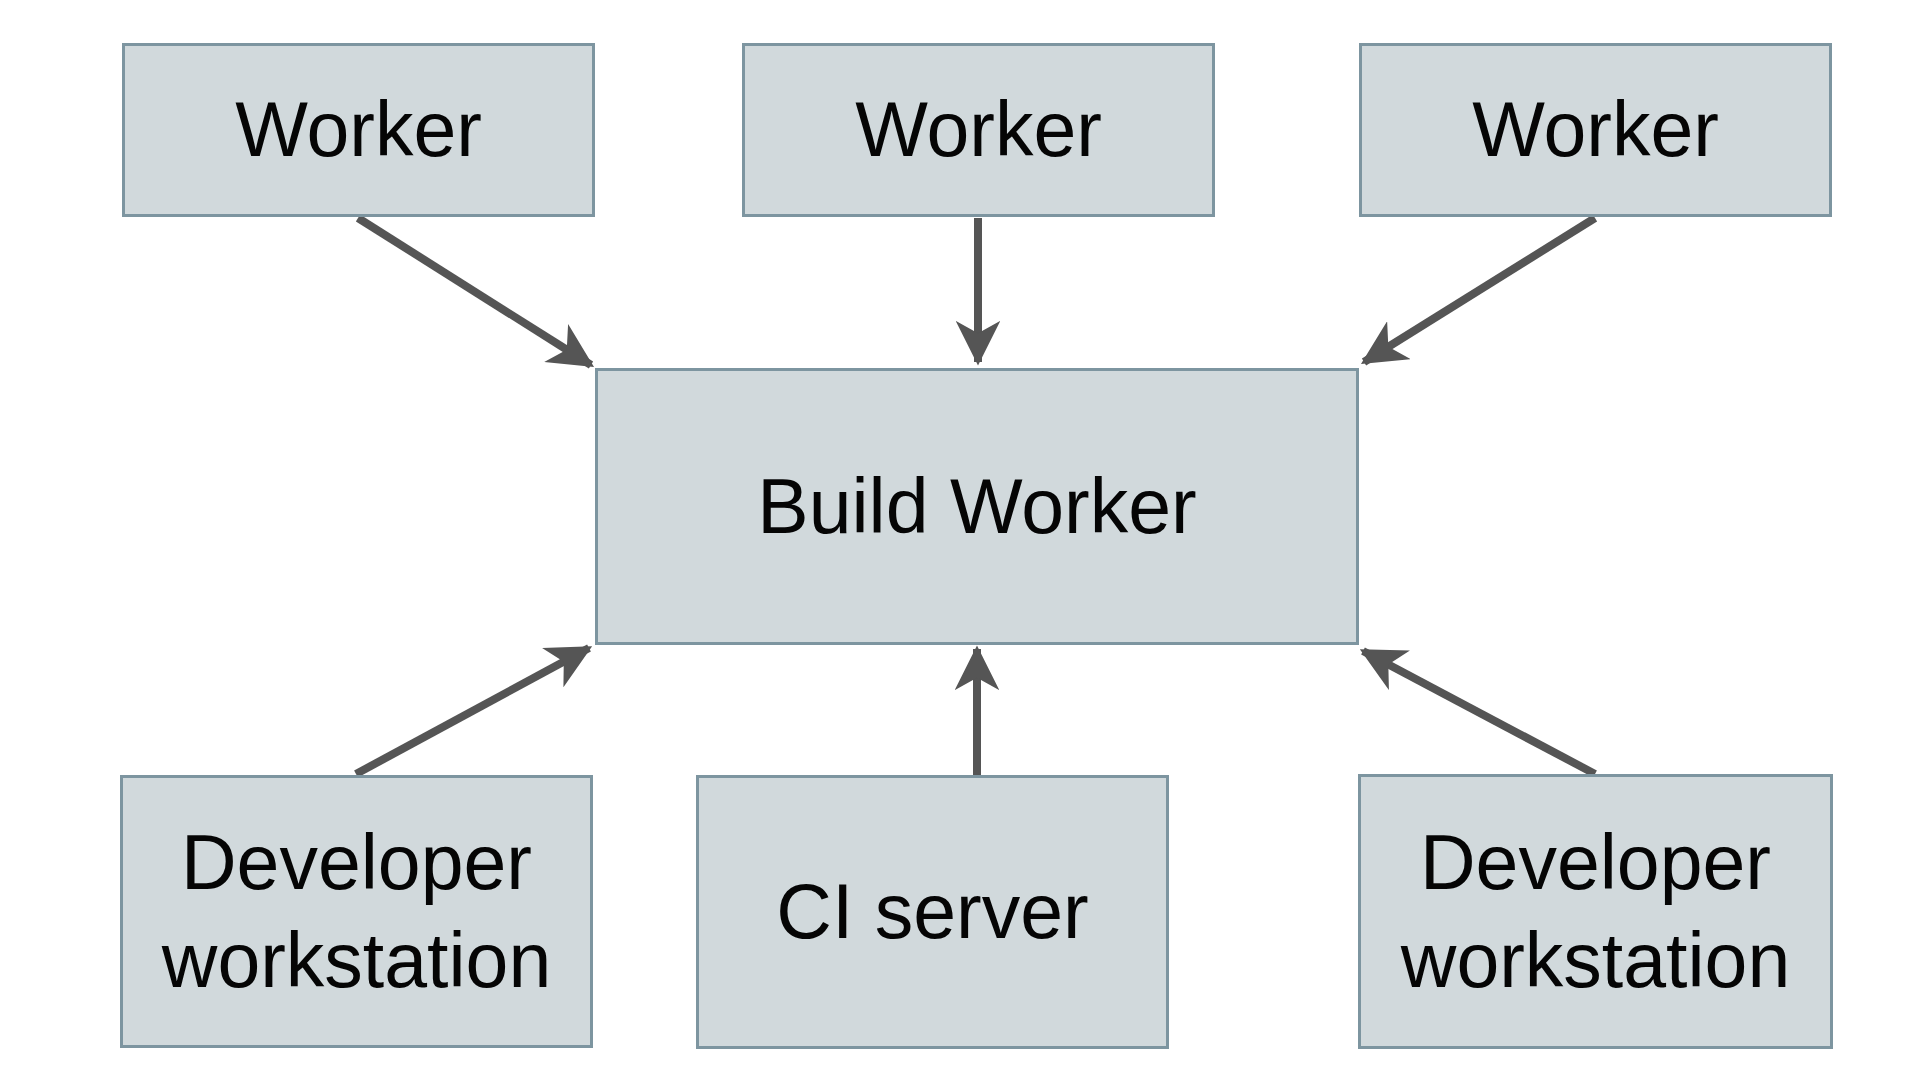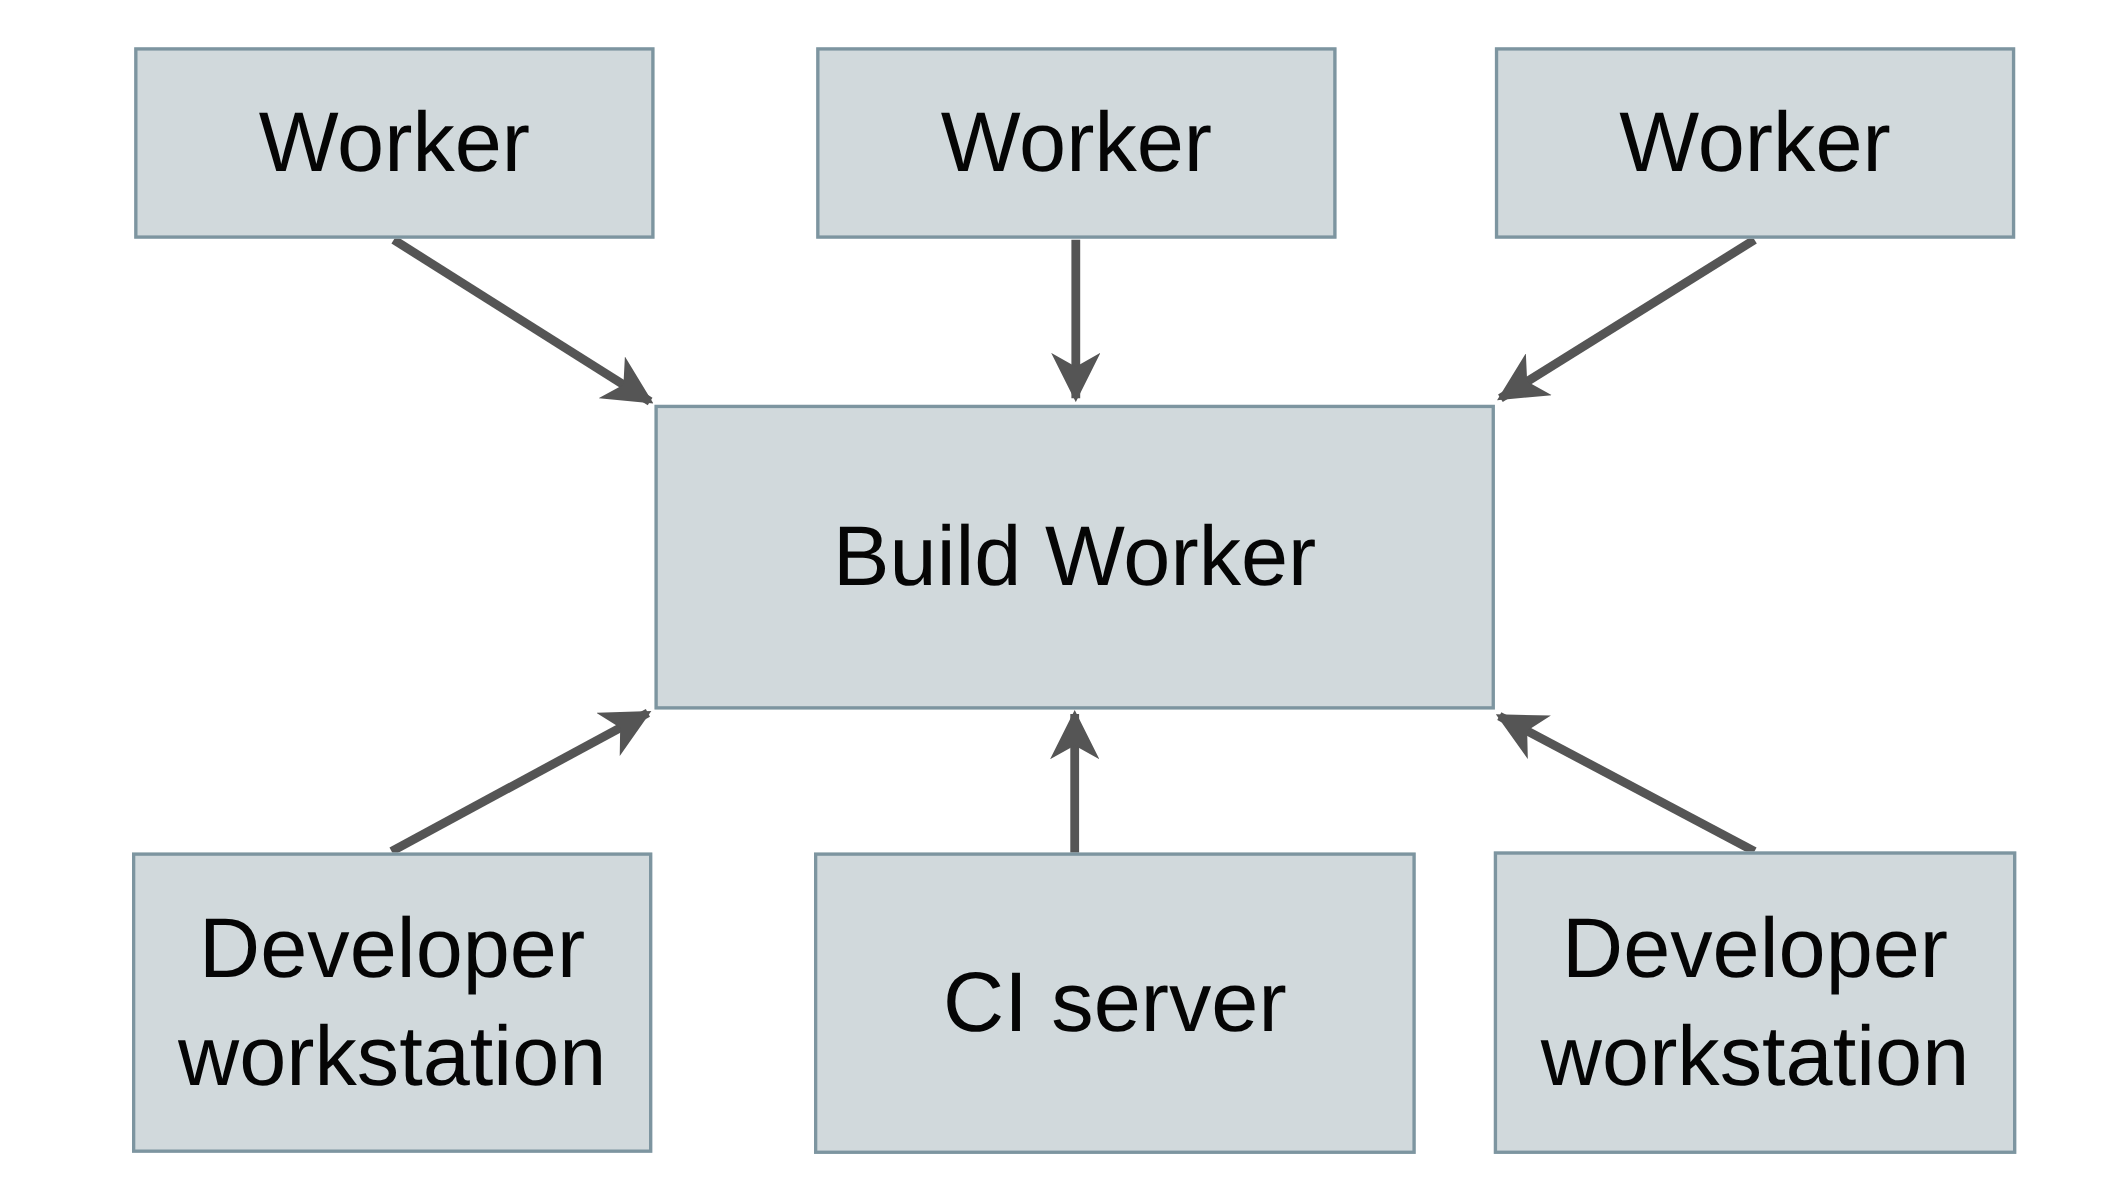--- a/index.html
+++ b/index.html
@@ -42,21 +42,21 @@
     font-size: 77px;
     line-height: 1.26;
     padding: 0 10px;
   }
   
   .worker-left     { left: 122px;  top: 43px;  width: 473px; height: 174px; }
   .worker-center   { left: 742px;  top: 43px;  width: 473px; height: 174px; }
   .worker-right    { left: 1359px; top: 43px;  width: 473px; height: 174px; }
   .build-master    { left: 595px;  top: 368px; width: 764px; height: 277px; }
   .dev-left        { left: 120px;  top: 775px; width: 473px; height: 273px; }
-  .ci-server       { left: 740px;  top: 775px; width: 547px; height: 274px; }
+  .ci-server       { left: 696px;  top: 775px; width: 473px; height: 274px; }
   .dev-right       { left: 1358px; top: 774px; width: 475px; height: 275px; }
 </style>
 </head>
 <body>
 
 <div class="canvas">
 
   <svg class="arrows" viewBox="0 0 1910 1090" xmlns="http://www.w3.org/2000/svg">
     <defs>
       <marker id="head" viewBox="0 0 10 10" refX="9.2" refY="5" markerWidth="5.6" markerHeight="5.6" orient="auto-start-reverse">

